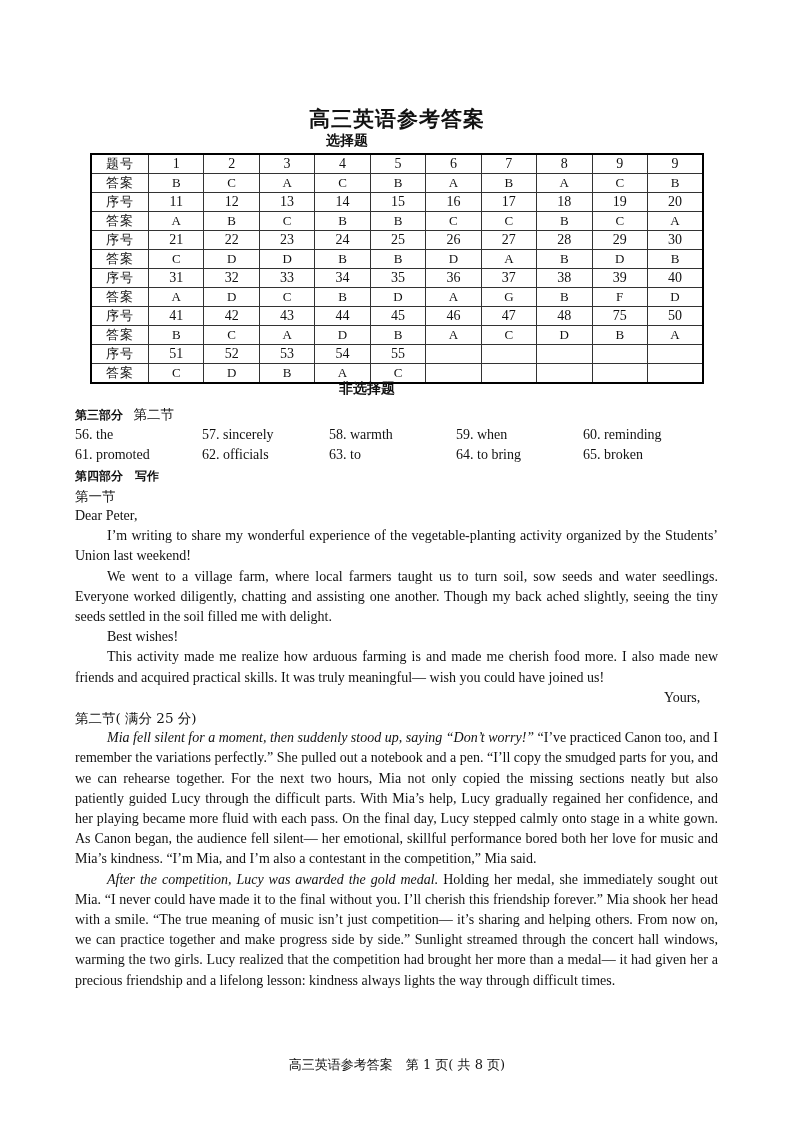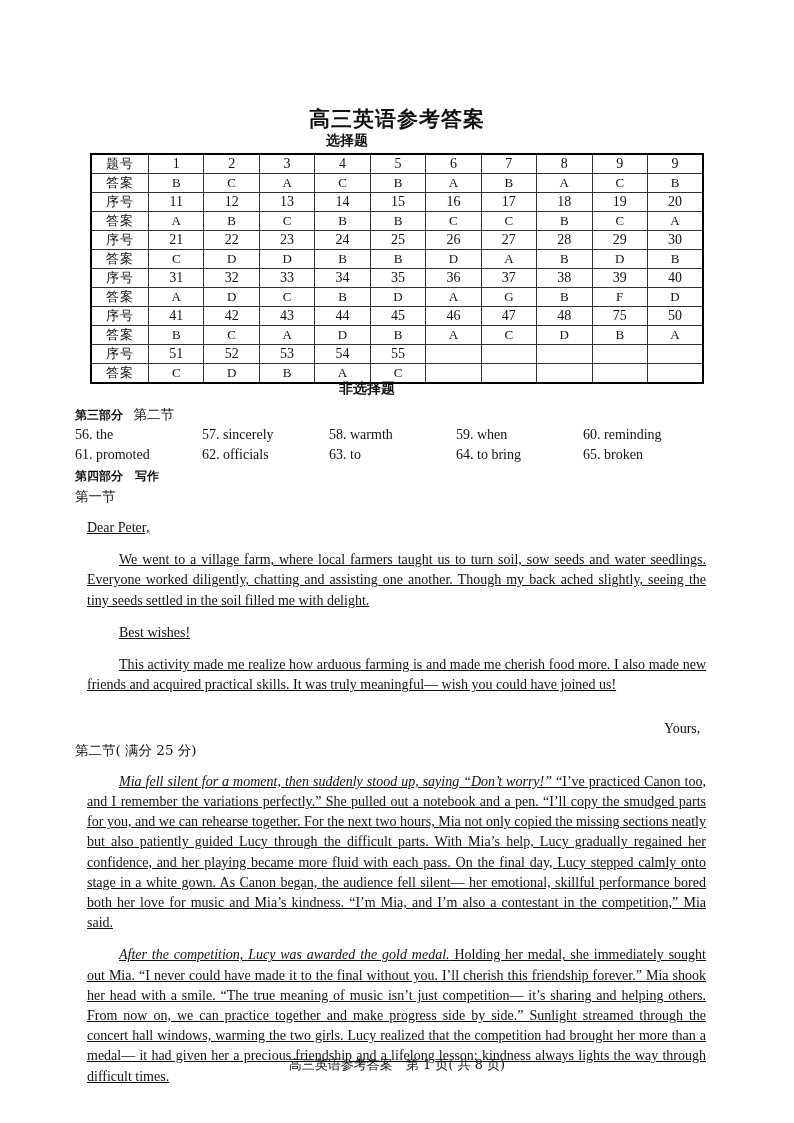--- a/index.html
+++ b/index.html
@@ -37,23 +37,23 @@
   .content {
     position: absolute; left: 75px; width: 643px; top: 404px;
     font-size: 14px; line-height: 20.2px;
   }
   .section-bold {
     font-family: "DejaVu Sans", "Liberation Sans", sans-serif; font-weight: bold; font-size: 12px;
   }
   .section-norm { font-family: "DejaVu Serif", serif; font-size: 13.5px; }
   .grid5 { display: flex; }
   .grid5 span { width: 127px; display: inline-block; }
-  p { margin: 12px; text-align: justify; text-align-last: left; text-decoration: underline; }
+  p { margin: 0; text-align: justify; text-align-last: left; }
   p.ind { text-indent: 32px; }
-  .right { text-align: right; padding-right: 10px; margin-top: 24px; }
+  .right { text-align: right; padding-right: 10px; }
   .right span { display: inline-block; width: 44px; text-align: left; }
   em { font-style: italic; }
   .footer {
     position: absolute; top: 1056px; left: 0; width: 794px; text-align: center;
     font-family: "DejaVu Serif", serif; font-size: 13px;
   }
 </style>
 </head>
 <body>
 
@@ -237,20 +237,21 @@
   <div class="grid5">
     <span>61. promoted</span>
     <span>62. officials</span>
     <span>63. to</span>
     <span>64. to bring</span>
     <span>65. broken</span>
   </div>
   <div class="section-bold">第四部分　写作</div>
   <div class="section-norm">第一节</div>
   <p>Dear Peter,</p>
+  <p class="ind">I’m writing to share my wonderful experience of the vegetable-planting activity organized by the Students’ Union last weekend!</p>
   <p class="ind">We went to a village farm, where local farmers taught us to turn soil, sow seeds and water seedlings. Everyone worked diligently, chatting and assisting one another. Though my back ached slightly, seeing the tiny seeds settled in the soil filled me with delight.</p>
   <p class="ind">Best wishes!</p>
   <p class="ind">This activity made me realize how arduous farming is and made me cherish food more. I also made new friends and acquired practical skills. It was truly meaningful— wish you could have joined us!</p>
   <div class="right"><span>Yours,</span></div>
   <div class="section-norm">第二节( 满分 25 分)</div>
   <p class="ind"><em>Mia fell silent for a moment, then suddenly stood up, saying “Don’t worry!”</em><span> “I’ve practiced Canon too, and I remember the variations perfectly.” She pulled out a notebook and a pen. “I’ll copy the smudged parts for you, and we can rehearse together. For the next two hours, Mia not only copied the missing sections neatly but also patiently guided Lucy through the difficult parts. With Mia’s help, Lucy gradually regained her confidence, and her playing became more fluid with each pass. On the final day, Lucy stepped calmly onto stage in a white gown. As Canon began, the audience fell silent— her emotional, skillful performance bored both her love for music and Mia’s kindness. “I’m Mia, and I’m also a contestant in the competition,” Mia said.</span></p>
   <p class="ind"><em>After the competition, Lucy was awarded the gold medal.</em><span> Holding her medal, she immediately sought out Mia. “I never could have made it to the final without you. I’ll cherish this friendship forever.” Mia shook her head with a smile. “The true meaning of music isn’t just competition— it’s sharing and helping others. From now on, we can practice together and make progress side by side.” Sunlight streamed through the concert hall windows, warming the two girls. Lucy realized that the competition had brought her more than a medal— it had given her a precious friendship and a lifelong lesson: kindness always lights the way through difficult times.</span></p>
 </div>
 
 <div class="footer">高三英语参考答案　第 1 页( 共 8 页)</div>

